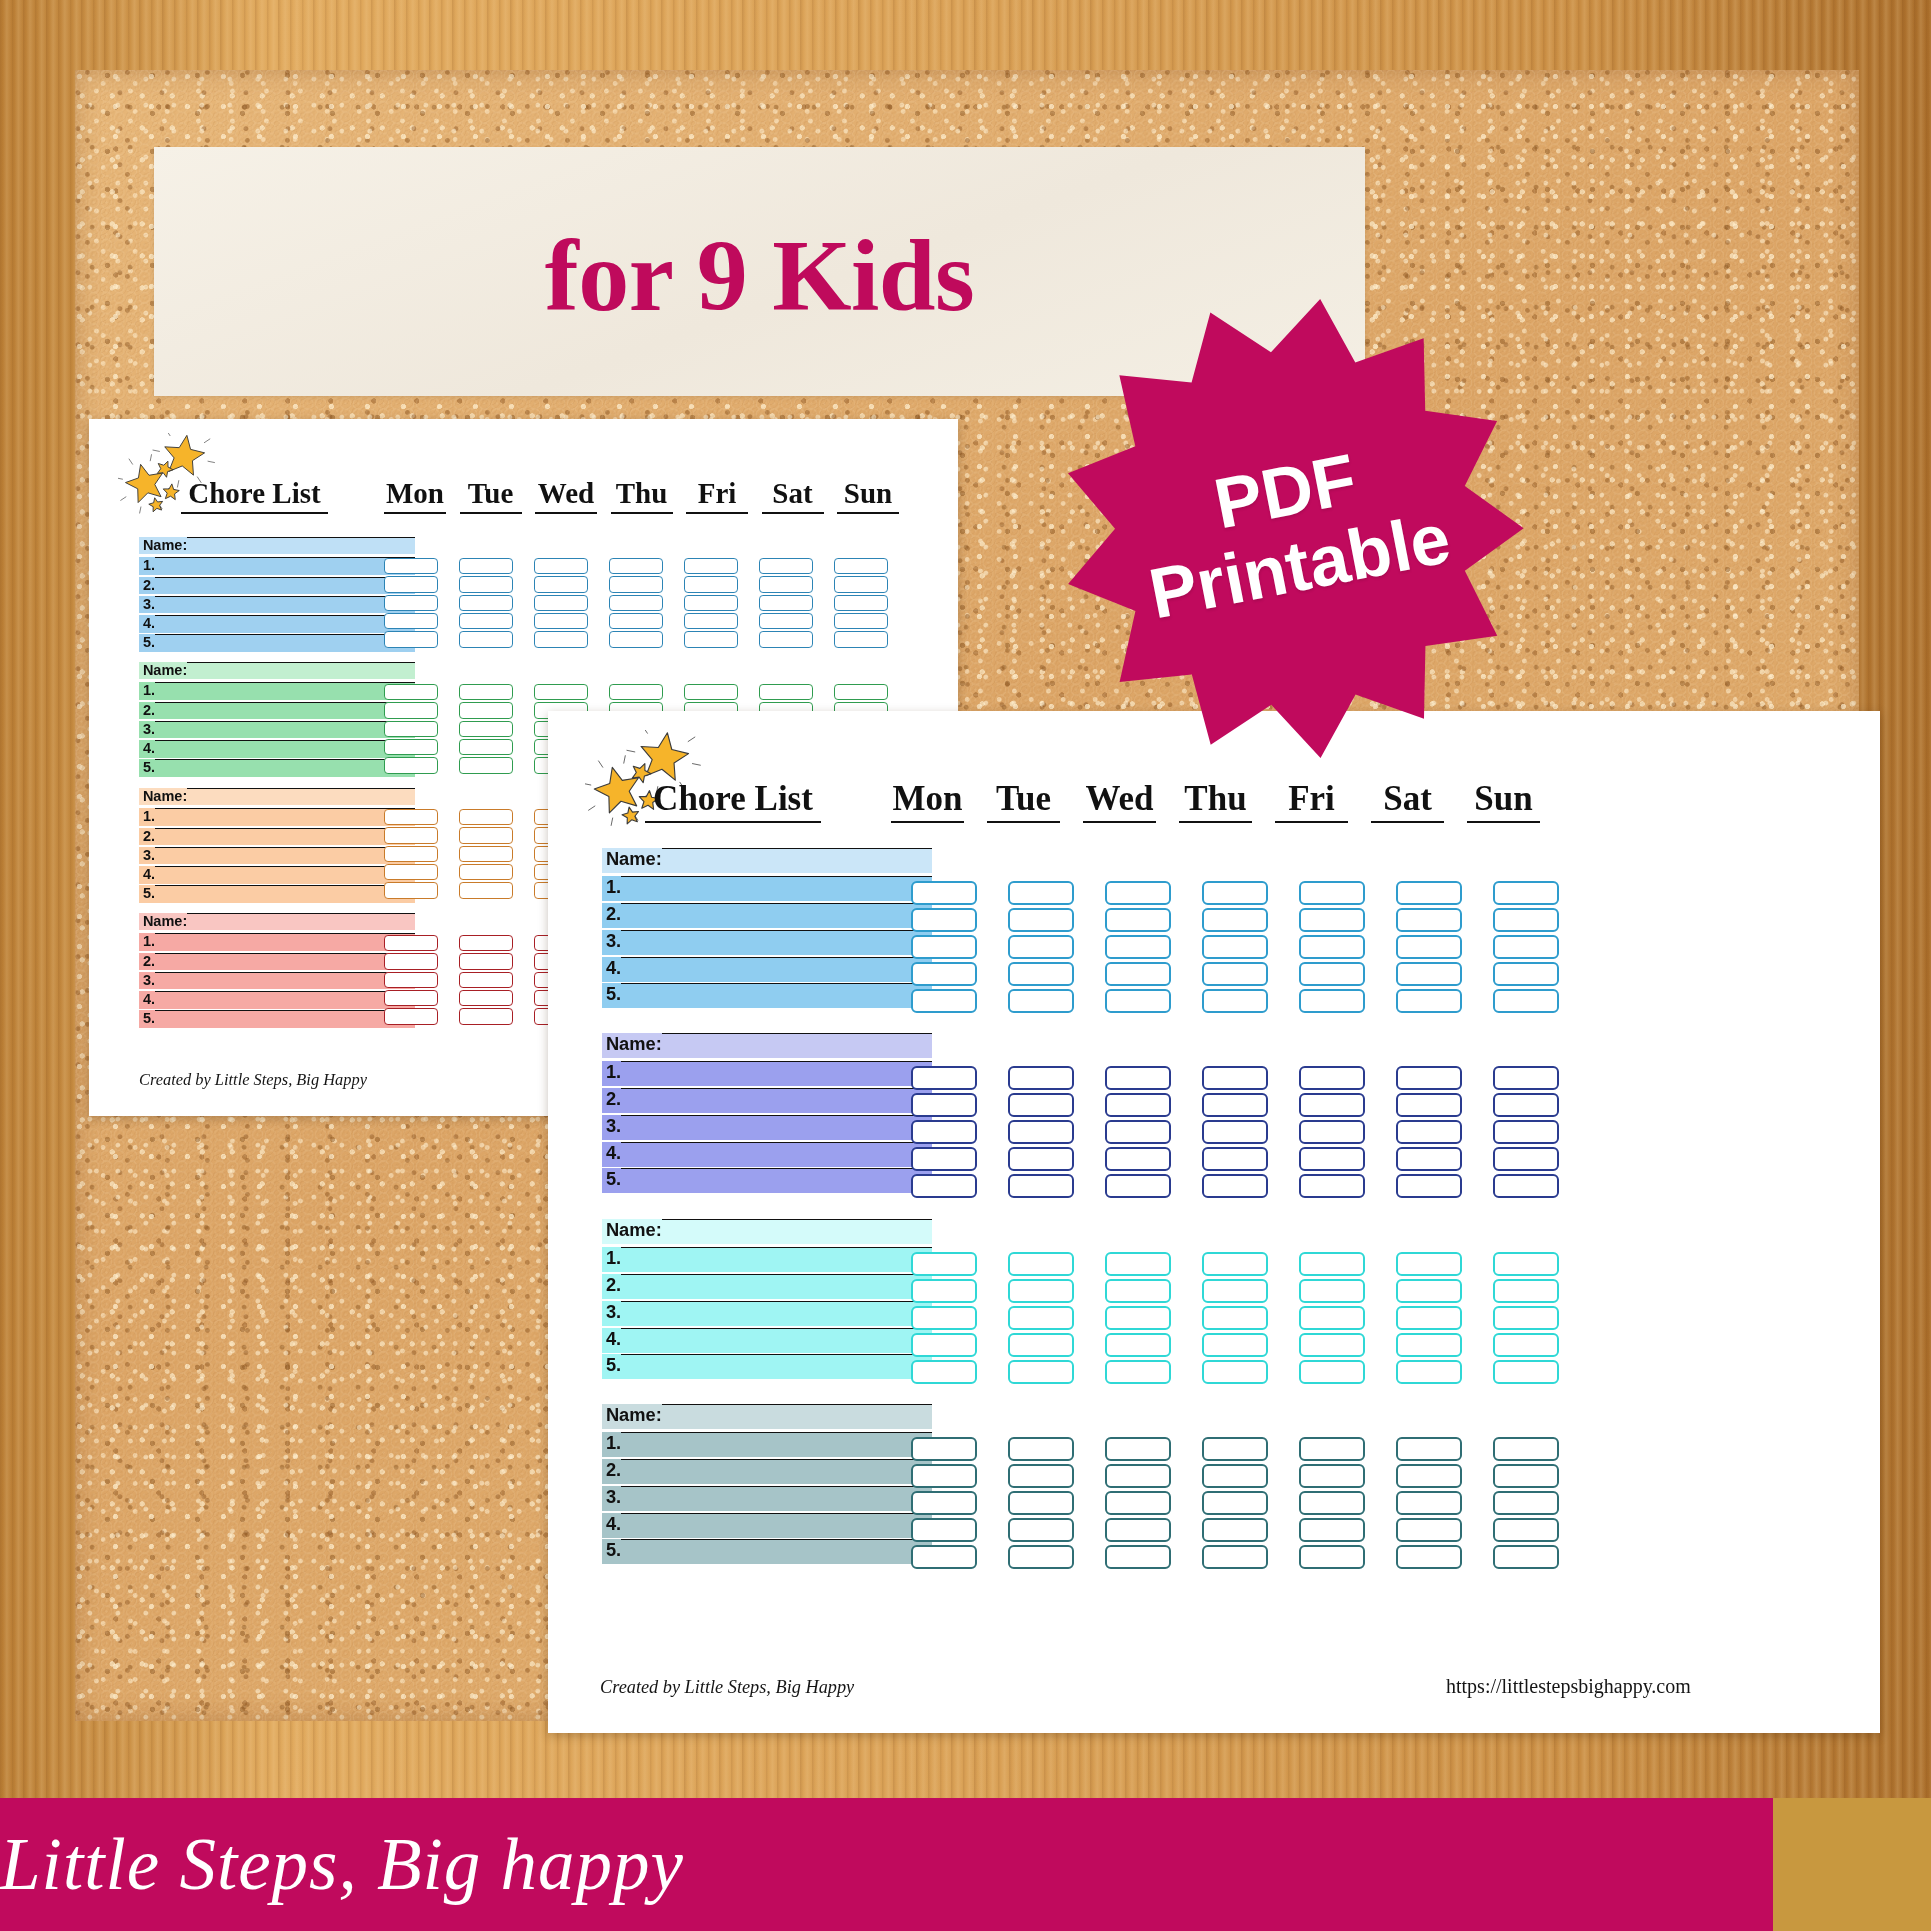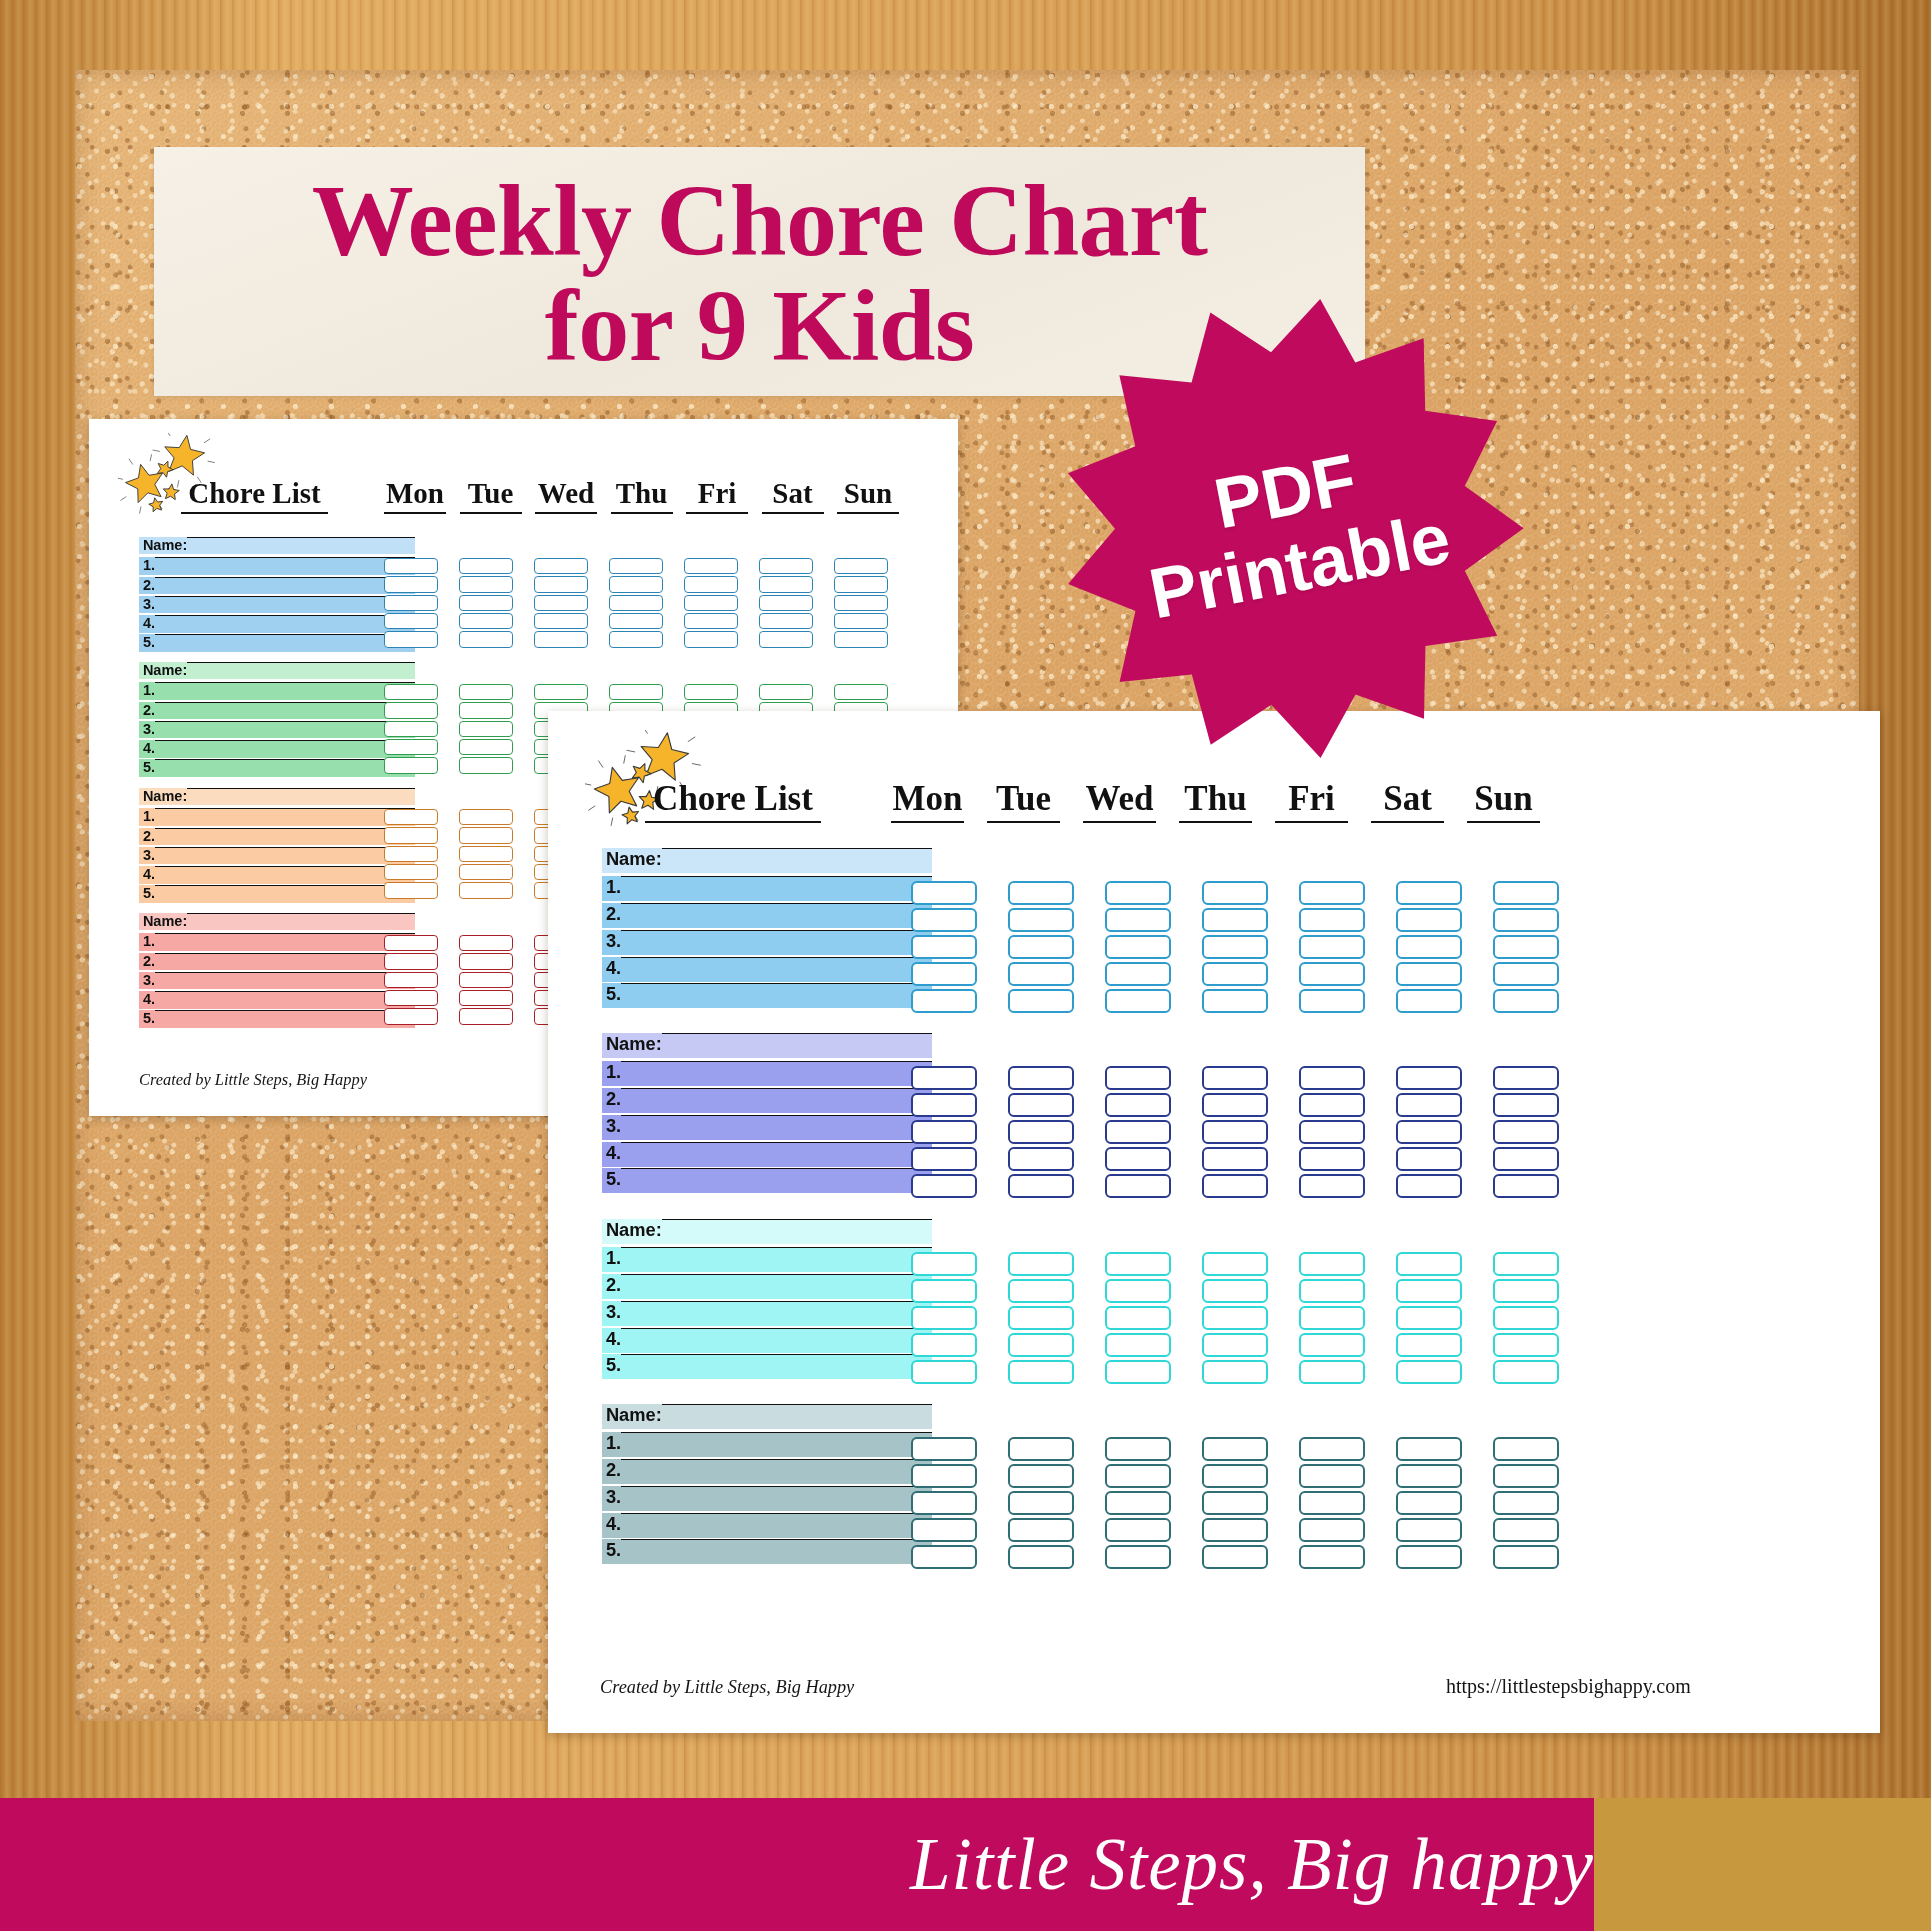--- a/index.html
+++ b/index.html
@@ -156,42 +156,41 @@
   .siteurl {
     position: absolute;
     font-family: "Liberation Serif", serif;
     color: #151515;
     white-space: nowrap;
   }
 
   
   #banner {
     position: absolute;
-    left: 0; top: 1798px; width: 1594px; height: 133px;
+    left: 0; top: 1798px; width: 1773px; height: 133px;
     background: #c00a5d;
-    display: flex; align-items: center; justify-content: flex-end;
+    display: flex; align-items: center; justify-content: flex-start;
     z-index: 10;
   }
   #banner-text {
     font-family: "Liberation Serif", serif;
     font-style: italic;
     color: #ffffff;
     font-size: 73px;
     letter-spacing: 1px;
     white-space: nowrap;
   }
 </style>
 </head>
 <body>
 
 <div id="frame"></div>
 <div id="cork"></div>
 
 <div id="title-plaque">
-  <div class="title-line" id="title-l1">Weekly Chore Chart</div>
   <div class="title-line" id="title-l2">for 9 Kids</div>
 </div>
 
 <div id="burst">
   <svg viewBox="0 0 200 200">
     <polygon id="burst-poly" fill="#c00a5d" points="111.85,1.71 126.89,28.92 156.17,18.48 156.84,49.56 187.62,53.92 173.78,81.75 199.00,99.92 173.81,118.13 187.70,145.93 156.93,150.35 156.31,181.43 127.01,171.04 112.01,198.27 90.90,175.45 64.97,192.60 56.88,162.58 25.95,165.71 32.73,135.37 3.90,123.77 24.00,100.06 3.86,76.39 32.68,64.74 25.84,34.41 56.78,37.49 64.82,7.46 90.78,24.56"></polygon>
   </svg>
   <div id="burst-text">
     <span>PDF</span>
     <span>Printable</span>

